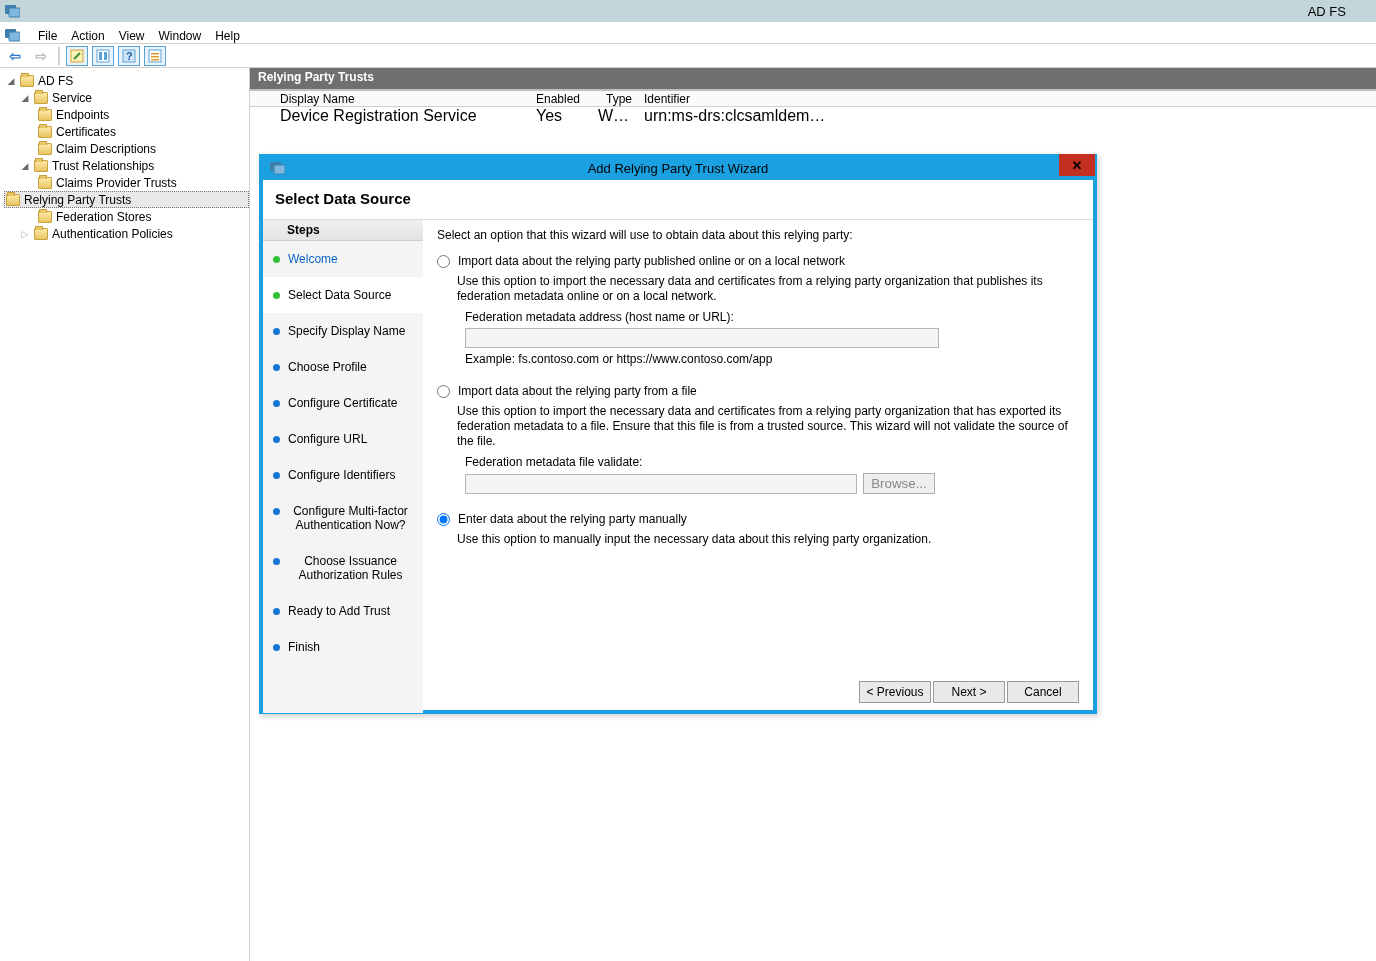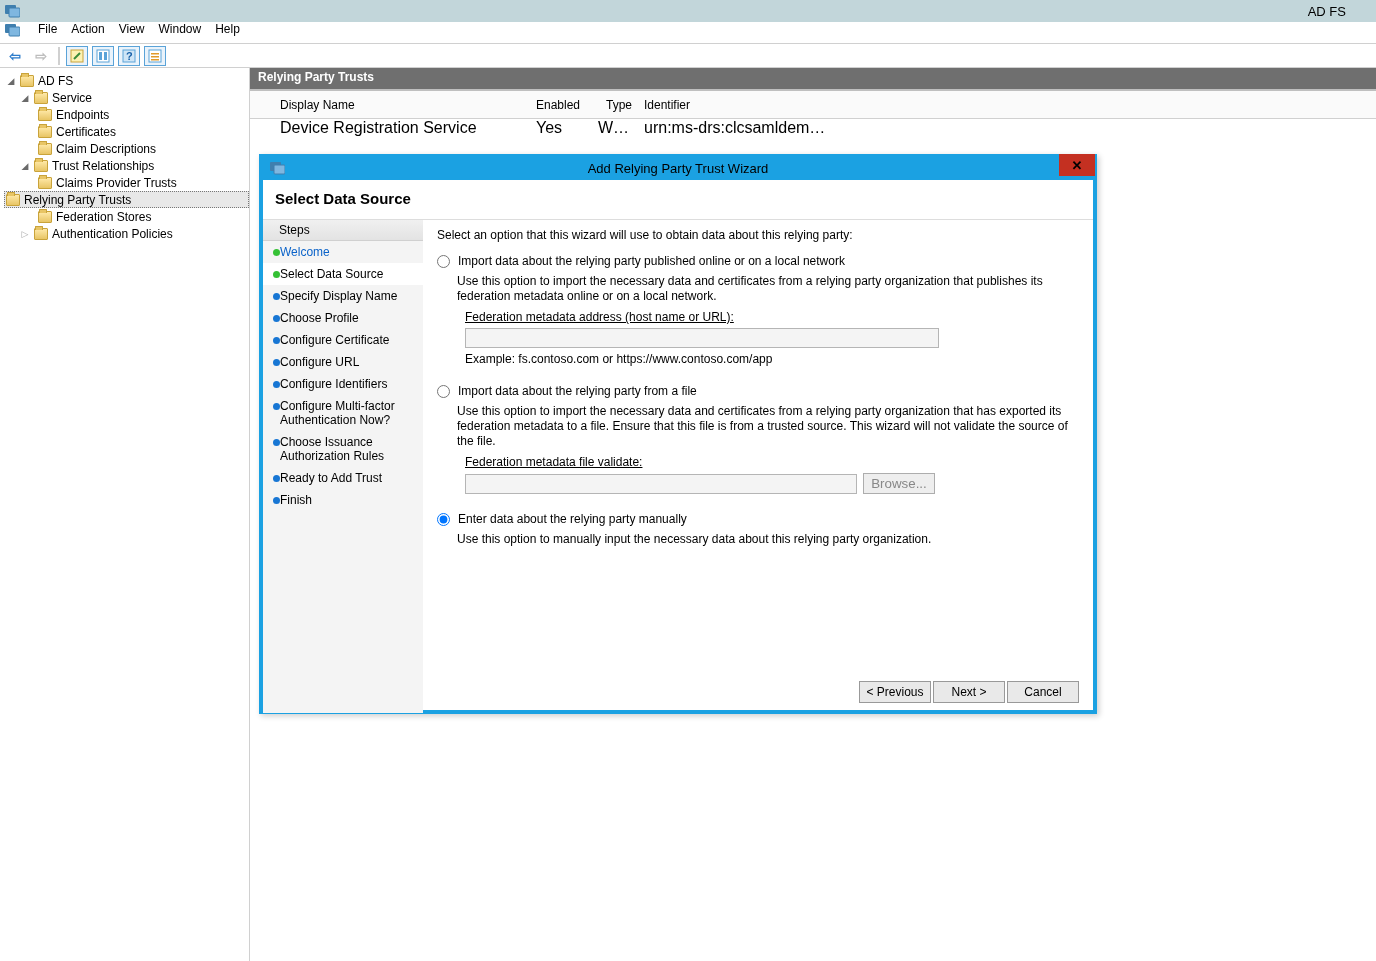--- a/index.html
+++ b/index.html
@@ -4,21 +4,21 @@
 <style>
 * { box-sizing: border-box; margin: 0; padding: 0; font-family: "Segoe UI", Tahoma, sans-serif; }
 body { background: #fff; width: 1376px; height: 961px; overflow: hidden; font-size: 12px; }
 
 
 .title-bar { background: #c2d6da; height: 22px; display: flex; align-items: center; padding-left: 4px; position: relative; }
 .title-bar .title-text { position: absolute; right: 30px; font-size: 13px; color: #000; }
 .adfs-icon { width: 16px; height: 16px; display: inline-block; }
 
 
-.menu-bar { height: 22px; display: flex; align-items: flex-start; padding-left: 4px; gap: 14px; border-bottom: 1px solid #d0d0d0; }
+.menu-bar { height: 22px; display: flex; align-items: flex-end; padding-left: 4px; gap: 14px; border-bottom: 1px solid #d0d0d0; }
 .menu-bar .adfs-icon { margin-right: 4px; }
 .menu-item { font-size: 12px; cursor: default; }
 
 
 .tool-bar { height: 24px; display: flex; align-items: center; padding-left: 4px; gap: 4px; border-bottom: 1px solid #d0d0d0; }
 .tool-btn { width: 22px; height: 20px; display: flex; align-items: center; justify-content: center; border: 1px solid transparent; }
 .tool-btn.framed { border: 1px solid #5aa3d8; background: #eaf3fb; }
 .arrow-left,.arrow-right{font-size:14px;font-weight:bold;}
 .arrow-left{color:#2d7ccb;}
 .arrow-right{color:#bdbdbd;}
@@ -31,50 +31,50 @@
 .tree-row { display: flex; align-items: center; height: 17px; gap: 4px; padding-left: 2px; white-space: nowrap; }
 .tree-row.selected { background: #e8e8e8; border: 1px dotted #777; padding-left:1px; height:17px;}
 .folder-icon { width: 14px; height: 12px; display:inline-block; background: linear-gradient(#ffe9a8,#e8c565); border:1px solid #c9a33a; border-radius:1px; position:relative;}
 .folder-icon:before{content:"";position:absolute;top:-3px;left:0;width:6px;height:3px;background:#e8c565;border:1px solid #c9a33a;border-bottom:none;border-radius:1px 1px 0 0;}
 .twisty { width:10px; text-align:center; color:#6a6a6a; font-size:9px; cursor:default; }
 .indent1{padding-left:16px;} .indent2{padding-left:34px;}
 
 
 .right-pane { flex: 1; background: #fff; position: relative; }
 .panel-header { background: #6f6f6f; color: #fff; font-weight: bold; font-size: 12px; padding: 3px 8px; height:21px; display:flex; align-items:center; border-bottom:4px solid #6f6f6f;}
-.grid-head { display:flex; border-bottom:1px solid #d0d0d0; font-size:12px; height:28px; align-items:center; background:#fafafa;}
+.grid-head { display:flex; border-bottom:1px solid #d0d0d0; font-size:12px; height:16px; align-items:center; background:#fafafa;}
 .grid-head > div, .grid-row > div { padding:0 6px; }
 .col-disp{width:256px;} .col-en{width:62px;} .col-type{width:46px;text-align:right;} .col-id{width:200px;}
 .cell-pad{width:24px;}
 .grid-row { display:flex; font-size:16px; height:18px; align-items:center;}
 .grid-row > div { white-space:nowrap; overflow:hidden; text-overflow:ellipsis;}
 
 
 .wizard { position:absolute; left:9px; top:86px; width:838px; height:560px; border:4px solid #1ba1e2; background:#fff; box-shadow: 2px 2px 6px rgba(0,0,0,0.2);}
 .wiz-title-bar { background:#1ba1e2; height:24px; margin-top:-2px; display:flex; align-items:center; position:relative;}
 .wiz-title-bar .wiz-title { position:absolute; left:50%; transform:translateX(-50%); font-size:13px; color:#000;}
 .wiz-close { position:absolute; right:-2px; top:-2px; width:36px; height:22px; background:#c43021; color:#000; display:flex; align-items:center; justify-content:center; font-weight:bold; font-size:13px;}
 .wiz-title-icon{ margin-left:6px;}
 .wiz-heading { font-size:15px; font-weight:bold; padding:10px 12px 12px 12px;}
 .wiz-body { display:flex; height:494px;}
 .wiz-steps { width:160px; background:#f4f4f4; border-top:1px solid #ddd; }
-.wiz-steps-title{background:linear-gradient(#f0f0f0,#e3e3e3); border-bottom:1px solid #d0d0d0; padding:3px 16px; font-weight:normal; font-size:12px;}
-.wiz-step{display:flex; align-items:flex-start; padding:4px 10px; font-size:12px; cursor:default;}
+.wiz-steps-title{background:linear-gradient(#f0f0f0,#e3e3e3); border-bottom:1px solid #d0d0d0; padding:3px 24px; font-weight:bold; font-size:12px;}
+.wiz-step{display:flex; align-items:flex-start; gap:8px; padding:11px 10px; font-size:12px; cursor:default;text-align:center;}
 .wiz-step.sel{background:#fff;}
 .bullet{width:7px;height:7px;border-radius:50%;margin-top:4px;flex-shrink:0;}
 .bullet.green{background:#35c135;}
 .bullet.blue{background:#1776d4;}
 .wiz-step .lbl{line-height:14px;}
 .wiz-step.link .lbl{color:#0b63c9;}
 .wiz-content { flex:1; padding:8px 14px 10px 14px; border-top:1px solid #ddd; font-size:12px; color:#000; position:relative;}
 .opt { display:flex; align-items:flex-start; gap:8px; margin-top:12px;}
 .opt input[type=radio]{margin-top:1px;}
 .opt-label { }
 .opt-desc { margin:6px 0 6px 20px; line-height:15px;}
-.field-label{margin:6px 0 4px 28px;text-decoration:underline;}
+.field-label{margin:6px 0 4px 28px;}
 .metadata-input{margin-left:28px; width:474px; height:20px; border:1px solid #b5b5b5; background:#fff;}
 .metadata-input.small{width:392px; display:inline-block;}
 .disabled-input{background:#f4f4f4;}
 .example{margin:4px 0 0 28px;}
 .browse-btn{width:72px;height:21px;border:1px solid #adadad;background:#eee;margin-left:6px;color:#888;}
 .wiz-footer{position:absolute; right:14px; bottom:10px; display:flex; gap:2px;}
 .wiz-btn{width:72px;height:22px;border:1px solid #999;background:#e9e9e9;font-size:12px;}
 
 
 svg { display:block; }

